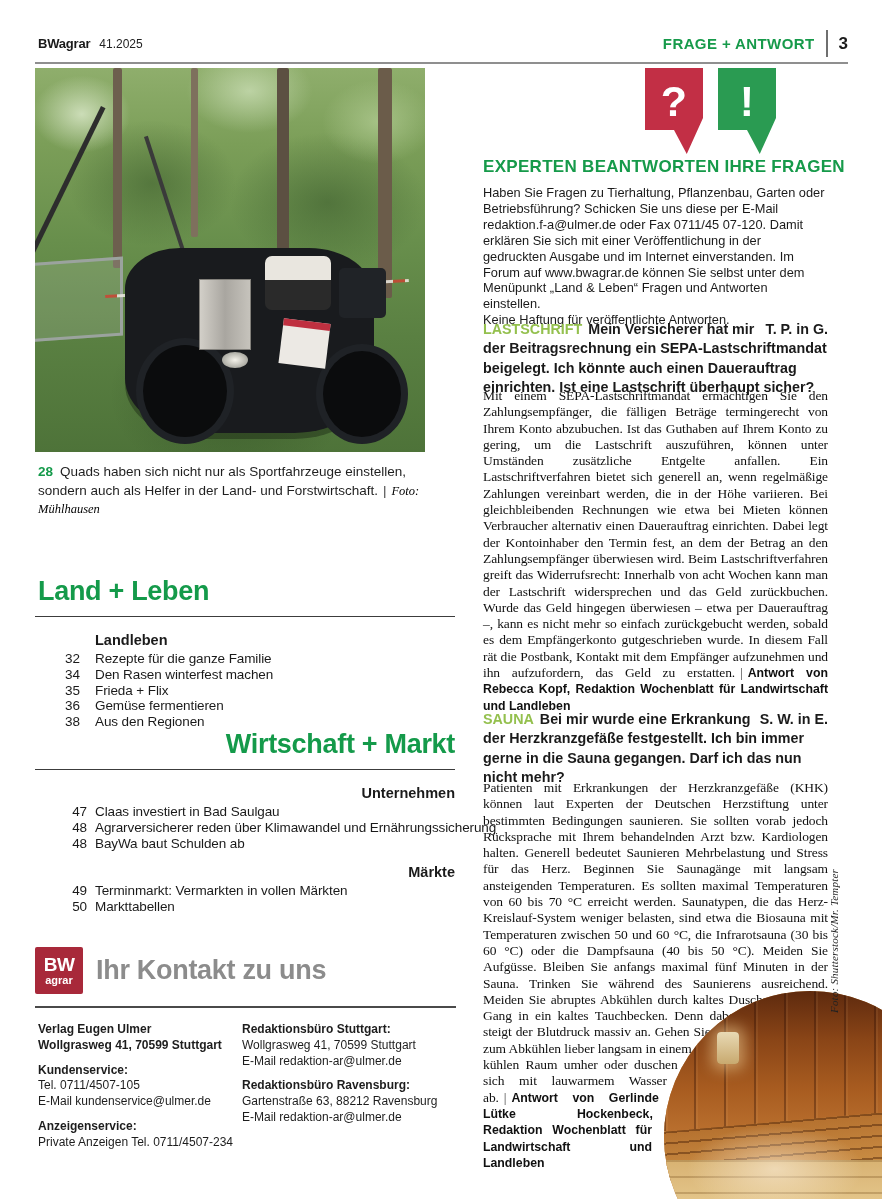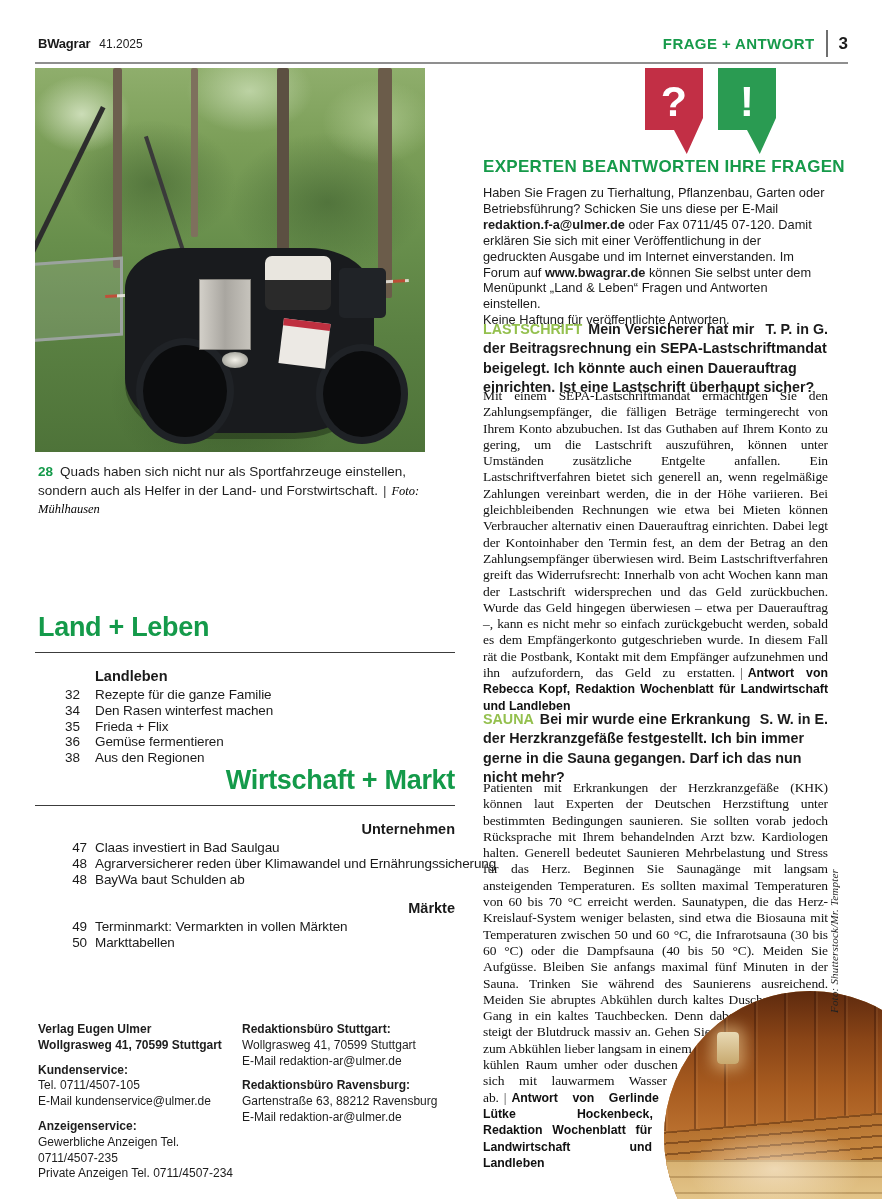--- a/index.html
+++ b/index.html
@@ -59,21 +59,21 @@
   .caption{position:absolute;left:38px;top:463px;width:420px;font-size:13.5px;line-height:18.5px;color:#1f1f1f;}
   .caption .num{color:#149a4a;font-weight:bold;margin-right:7px;}
   .sep{margin:0 5px;color:#444;}
   .caption .credit{font-family:"Liberation Serif",serif;font-style:italic;font-size:12.5px;color:#000000;}
 
   
   .toc{position:absolute;left:35px;width:420px;}
   .toc.land{top:576px;}
   .toc.wirt{top:729px;text-align:right;}
   .toc-title{font-size:27px;font-weight:bold;color:#149a4a;padding:0 0 9px 3px;
-    border-bottom:1.5px solid #3c3c3c;letter-spacing:-0.3px;margin-top:36px;}
+    border-bottom:1.5px solid #3c3c3c;letter-spacing:-0.3px;}
   .toc-list{margin-top:15px;}
   .toc-group-heading{font-size:14.5px;font-weight:bold;padding-left:60px;margin:13px 0 3px 0;}
   .toc-group-heading.first{margin-top:0;}
   .toc-row{display:flex;padding-left:30px;font-size:13.5px;line-height:15.8px;white-space:nowrap;letter-spacing:-0.1px;}
   .toc-row .pg{width:22px;flex:none;}
   .toc-row .txt{margin-left:8px;}
 
   
   .contact-head{position:absolute;left:35px;top:947px;width:421px;display:flex;align-items:center;gap:13px;
     padding-bottom:12px;border-bottom:2px solid #4a4a4a;}
@@ -91,21 +91,21 @@
 
   
   .banners{position:absolute;left:645px;top:68px;display:flex;gap:15px;}
   .banner{width:58px;height:86px;color:#fff;font-weight:bold;font-size:43px;text-align:center;line-height:66px;
     clip-path:polygon(0 0,100% 0,100% 58%,72% 100%,50% 72%,0 72%);}
   .banner.q{background:#c22f45;}
   .banner.e{background:#2a9b52;}
 
   .qa-title{position:absolute;left:483px;top:157px;font-size:17px;font-weight:bold;color:#169a4a;letter-spacing:0.3px;}
   .qa-intro{position:absolute;left:483px;top:185px;width:344px;font-size:12.8px;line-height:15.9px;color:#1a1a1a;}
-  .qa-intro b{font-weight:bold;text-align:center;}
+  .qa-intro b{font-weight:normal;text-align:center;}
 
   .q-block{position:absolute;left:483px;width:345px;font-size:14.3px;font-weight:bold;line-height:19.4px;color:#1a1a1a;}
   .q-block.q1{top:320px;}
   .q-block.q2{top:710px;}
   .q-tag{color:#94c04e;margin-right:6px;}
   .q-asker{float:right;}
 
   .answer{position:absolute;left:483px;width:345px;font-family:"Liberation Serif",serif;
     font-size:13.5px;line-height:16.3px;text-align:justify;color:#101010;letter-spacing:-0.1px;}
   .answer.a1{top:388px;}
@@ -234,29 +234,35 @@
           <span class="pg">49</span>
           <span class="txt">Terminmarkt: Vermarkten in vollen Märkten</span>
         </div>
       <div class="toc-row">
           <span class="pg">50</span>
           <span class="txt">Markttabellen</span>
         </div>
     </div>
   </div>
 
+  <div class="contact-head">
+    <div class="bw-logo">
+      <span class="l1">BW</span>
+      <span class="l2">agrar</span>
+    </div>
+    <div class="contact-title">Ihr Kontakt zu uns</div>
+  </div>
   <div class="contact-cols">
     <div class="ccol1">
       <div class="cbold">Verlag Eugen Ulmer</div>
       <div class="cbold">Wollgrasweg 41, 70599 Stuttgart</div>
       <div class="clabel">Kundenservice:</div>
       <div>Tel. 0711/4507-105</div>
       <div>E-Mail kundenservice@ulmer.de</div>
       <div class="clabel">Anzeigenservice:</div>
-      <div>Gewerbliche Anzeigen Tel. 0711/4507-235</div>
       <div>Private Anzeigen Tel. 0711/4507-234</div>
     </div>
     <div class="ccol2">
       <div class="clabel first">Redaktionsbüro Stuttgart:</div>
       <div>Wollgrasweg 41, 70599 Stuttgart</div>
       <div>E-Mail redaktion-ar@ulmer.de</div>
       <div class="clabel">Redaktionsbüro Ravensburg:</div>
       <div>Gartenstraße 63, 88212 Ravensburg</div>
       <div>E-Mail redaktion-ar@ulmer.de</div>
     </div>

